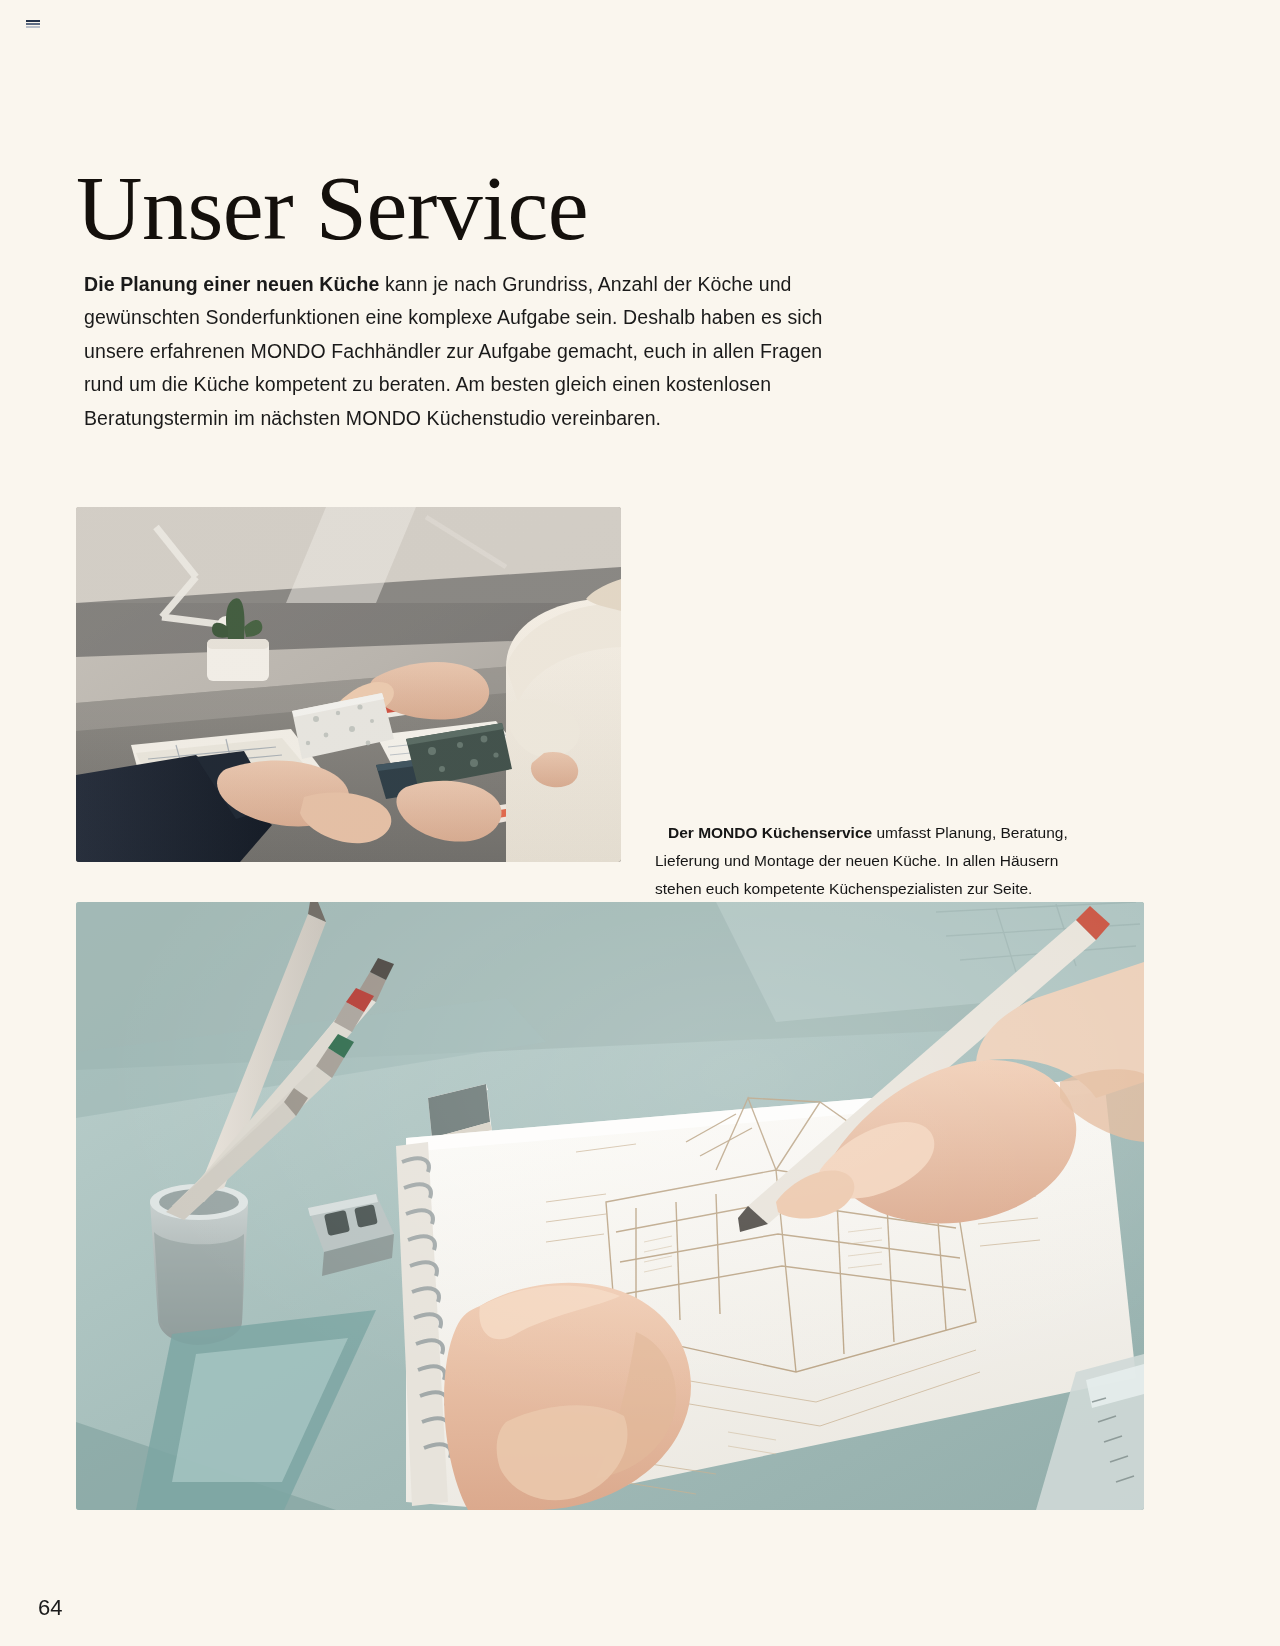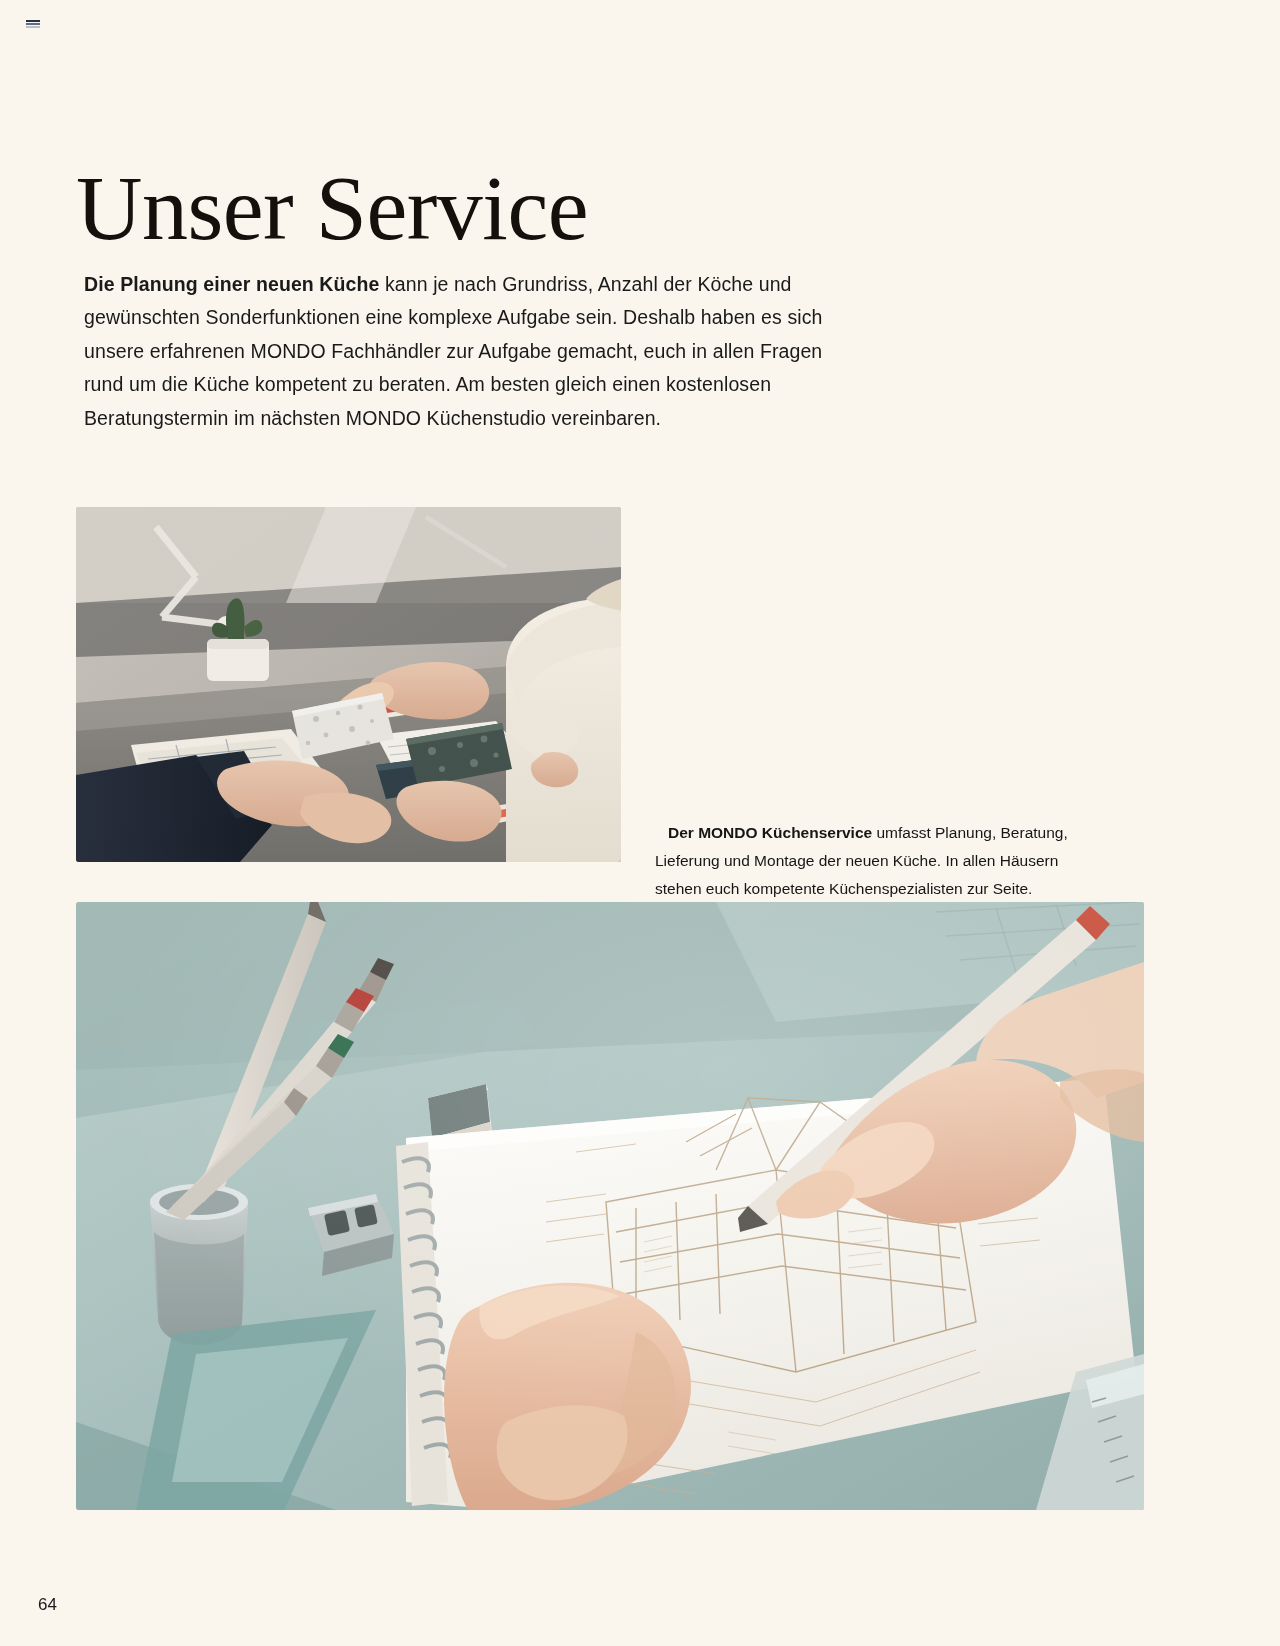--- a/index.html
+++ b/index.html
@@ -103,21 +103,21 @@
     border-radius: 3px;
     overflow: hidden;
     background: #cfd8d6;
   }
 
   
   .page-number {
     position: absolute;
     left: 38px;
     top: 1595px;
-    font-size: 17px;
+    font-size: 22px;
     color: #1a1a1a;
   }
 
   svg { display: block; }
 </style>
 </head>
 <body>
 
 <div class="page">
 

